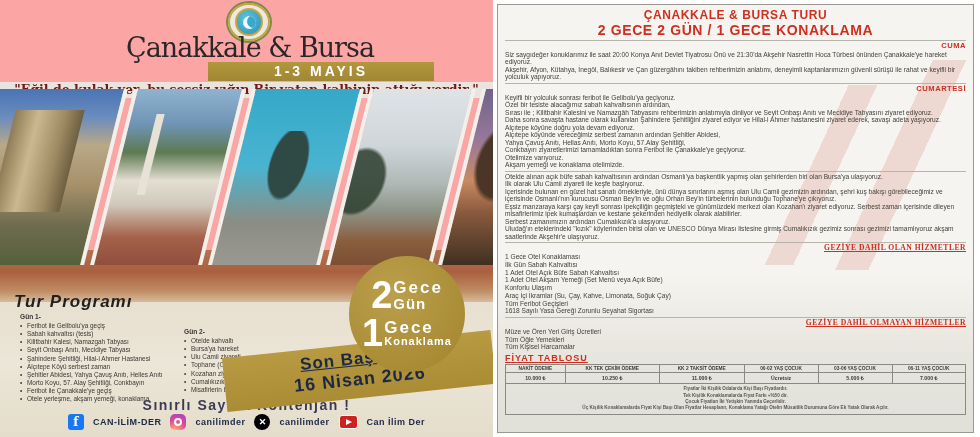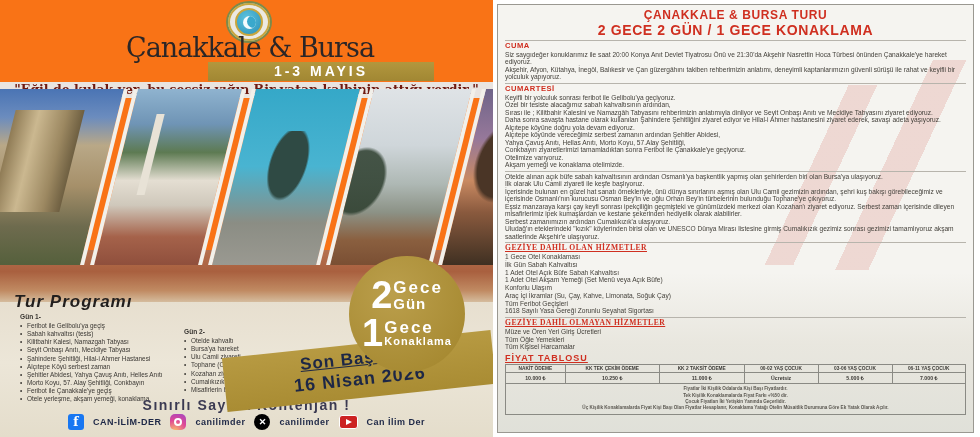--- a/index.html
+++ b/index.html
@@ -1,20 +1,20 @@
 <!DOCTYPE html>
 <html><head>
 <meta charset="utf-8">
 <style>
   * { box-sizing: border-box; margin: 0; padding: 0; }
   body { margin: 0; font-family: "Liberation Sans", sans-serif; background: #fff; }
   .frame { position: relative; width: 980px; height: 437px; overflow: hidden; background: #fff; }
 
   
-  .poster { position: absolute; left: 0; top: 0; width: 493px; height: 437px; background: #f97316; overflow: hidden; }
+  .poster { position: absolute; left: 0; top: 0; width: 493px; height: 437px; background: #fca5a5; overflow: hidden; }
 
   .logo-outer { position: absolute; left: 226px; top: 1px; width: 46px; height: 42px; border-radius: 50%;
     background: #ece9e2; border: 2px solid #7d8a4a; display: flex; align-items: center; justify-content: center;
     box-shadow: inset 0 0 0 2px #c9a63d; }
   .logo-inner { width: 28px; height: 28px; border-radius: 50%; border: 2px solid #c9a63d;
     background: radial-gradient(circle at 40% 35%, #5cc3de, #2b8fb7); display: flex; align-items: center; justify-content: center; }
   .crescent { position: relative; width: 13px; height: 13px; border-radius: 50%; background: #f4fbfd; overflow: hidden; }
   .crescent::after { content: ""; position: absolute; left: 4px; top: -1px; width: 13px; height: 13px; border-radius: 50%; background: #3aa8cc; }
 
   .poster-title { position: absolute; left: 55px; top: 36px; width: 390px; text-align: center;
@@ -102,21 +102,21 @@
   .fw2 { right: 90px; top: 80px; width: 120px; height: 180px; }
   .docfade { position: absolute; left: 0; right: 0; bottom: 0; height: 160px;
     background: linear-gradient(180deg, transparent, rgba(125,115,72,.10) 45%, rgba(82,92,60,.13)); }
 
   .doc-title { position: relative; text-align: center; color: #cf2f20; font-weight: bold; letter-spacing: .6px; }
   .doc-title .h1 { font-size: 12px; }
   .doc-title .h2 { font-size: 14px; }
 
   .sec { position: relative; border-top: 1px solid #b7b4ac; margin-top: 2px; padding-top: 1px; }
   .sec:first-of-type { border-top: none; }
-  .sec-label { text-align: left; color: #cf2f20; font-weight: bold; font-size: 7.6px; letter-spacing: .5px; line-height: 1.15; }
+  .sec-label { text-align: right; color: #cf2f20; font-weight: bold; font-size: 7.6px; letter-spacing: .5px; line-height: 1.15; }
   .sec-label.u { text-decoration: underline; font-family: Liberation Serif, serif; }
   .sec-body { font-size: 6.6px; line-height: 1.14; color: #45423c; white-space: pre-line; }
   .svc-item { font-size: 6.6px; line-height: 1.18; color: #45423c; }
 
   .fiyat-title { position: relative; color: #cf2f20; font-weight: bold; font-size: 9px;
     text-decoration: underline; letter-spacing: 1px; margin-top: 2px; }
   table.fiyat { position: relative; width: 100%; border-collapse: collapse; margin-top: 1px; }
   table.fiyat th, table.fiyat td { border: 1px solid #8a8a84; text-align: center; color: #3c3a36; padding: 1px 0; }
   table.fiyat th { font-size: 4.8px; font-weight: bold; }
   table.fiyat td { font-size: 5.2px; font-weight: bold; }

